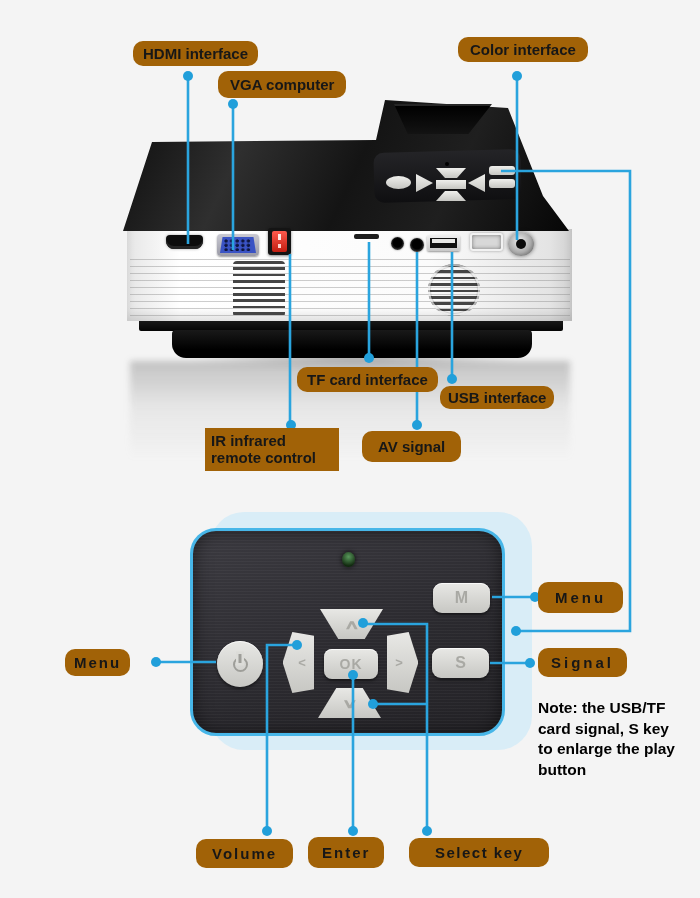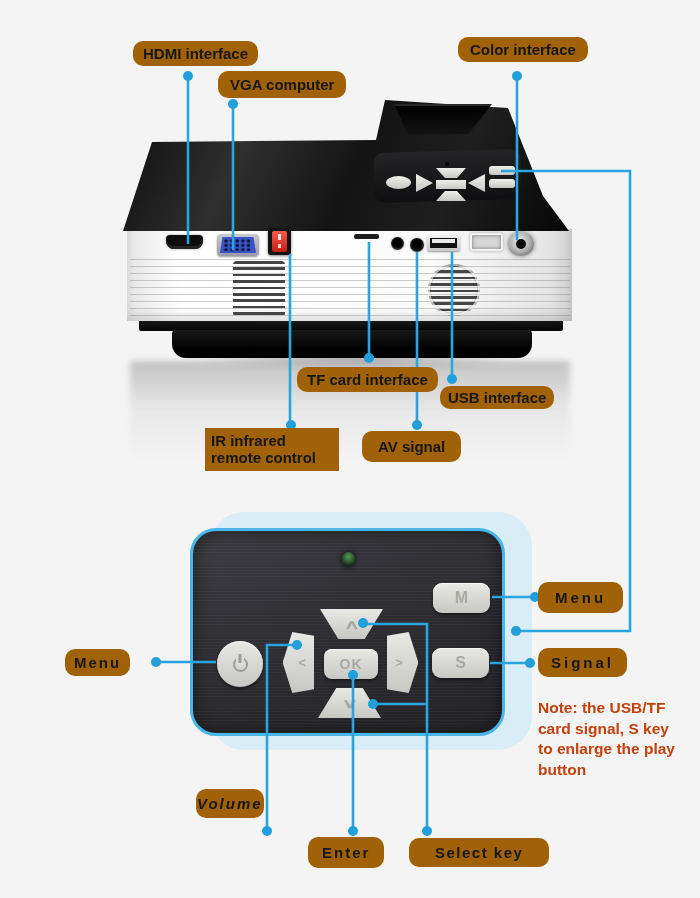--- a/index.html
+++ b/index.html
@@ -9,21 +9,21 @@
     font-family:"Liberation Sans", sans-serif;
   }
   
   .label{
     position:absolute;background:#a16207;border-radius:10px;
     color:#171717;font-weight:700;font-size:15px;line-height:1.15;
     padding:4px 10px;white-space:nowrap;text-align:center;
   }
   .label.sp{letter-spacing:3px;}
   .note{
-    position:absolute;color:#c2410c;font-weight:700;font-size:15.5px;
+    position:absolute;color:#000000;font-weight:700;font-size:15.5px;
     line-height:1.33;width:142px;white-space:normal;
   }
   
   .lid{
     position:absolute;left:120px;top:95px;width:455px;height:140px;
     background:linear-gradient(115deg,#0b0b0b,#2f2f2f 28%,#141414 52%,#1f1f1f 72%,#050505);
     clip-path:polygon(3px 136px,32px 47px,256px 45px,265px 5px,388px 13px,423px 101px,449px 136px);
   }
   .lens-recess{
     position:absolute;left:394px;top:104px;width:98px;height:28px;
@@ -297,19 +297,19 @@
   <div class="label" style="left:133px;top:41px;">HDMI interface</div>
   <div class="label" style="left:218px;top:71px;padding:5px 12px;">VGA computer</div>
   <div class="label" style="left:458px;top:37px;padding:4px 12px;">Color interface</div>
   <div class="label" style="left:297px;top:367px;">TF card interface</div>
   <div class="label" style="left:440px;top:386px;padding:3px 8px;">USB interface</div>
   <div class="label" style="left:205px;top:428px;width:122px;white-space:normal;text-align:left;padding:4px 6px;border-radius:0;">IR infrared remote control</div>
   <div class="label" style="left:362px;top:431px;padding:7px 16px;">AV signal</div>
   <div class="label sp" style="left:538px;top:582px;padding:7px 17px;">Menu</div>
   <div class="label sp" style="left:538px;top:648px;padding:6px 13px;">Signal</div>
   <div class="label sp" style="left:65px;top:649px;padding:5px 9px;letter-spacing:2px;">Menu</div>
-  <div class="label sp" style="left:196px;top:789px;padding:6px 1px;letter-spacing:2px;font-style:italic;">Volume</div>
+  <div class="label sp" style="left:196px;top:839px;padding:6px 16px;letter-spacing:2px;">Volume</div>
   <div class="label sp" style="left:308px;top:837px;padding:7px 14px;letter-spacing:2px;">Enter</div>
   <div class="label sp" style="left:409px;top:838px;padding:6px 26px;letter-spacing:1.5px;">Select key</div>
 
   <div class="note" style="left:538px;top:698px;">Note: the USB/TF card signal, S key to enlarge the play button</div>
 
 </div>
 
 </body></html>

